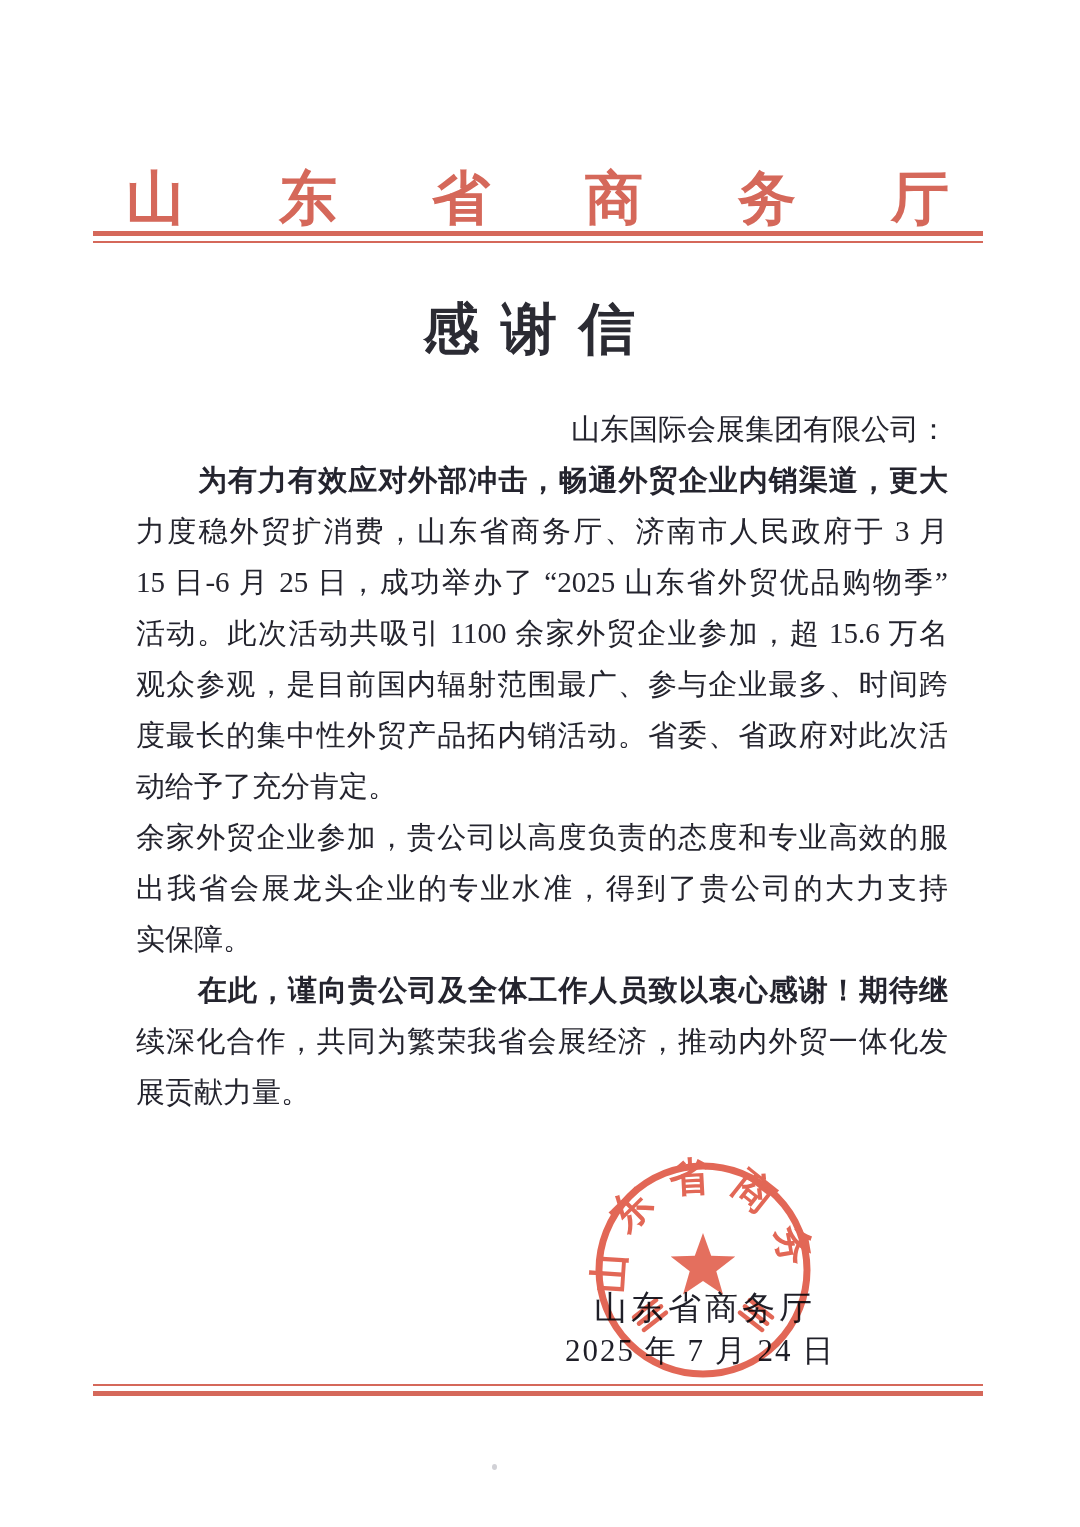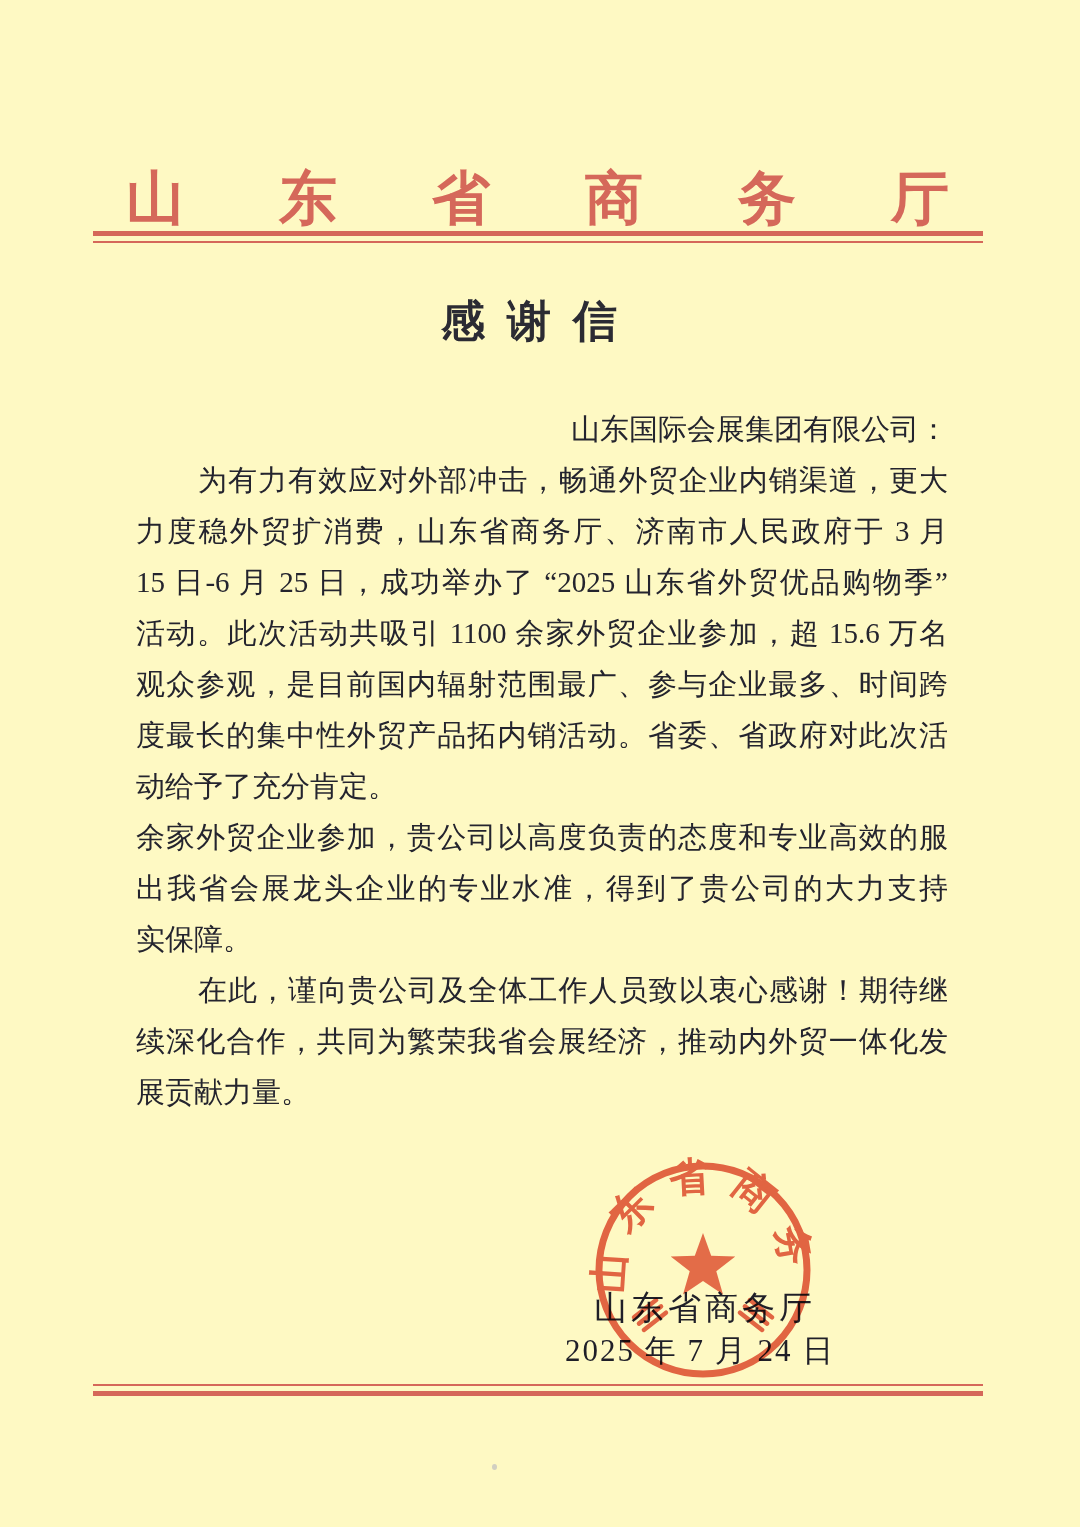--- a/index.html
+++ b/index.html
@@ -1,53 +1,53 @@
 <!DOCTYPE html>
 <html style="--header_red: #d5685a; --seal_red: #e05a47; --body_text: #24242e;"><head>
 <meta charset="utf-8">
 <style>
   html,body{margin:0;padding:0;background:#e8e8e8;}
   .page{
     position:relative;
     width:1080px;height:1527px;
     margin:0 auto;
-    background:#fef9c3;
+    background:#ffffff;
     overflow:hidden;
     font-family:"Liberation Serif","DejaVu Serif",serif;
   }
   
   .letterhead-title{
     position:absolute;top:160px;left:93px;width:890px;
     font-size:58px;font-weight:bold;color:var(--header_red);
     white-space:nowrap;letter-spacing:95px;padding-left:33px;
     box-sizing:border-box;
   }
   .rule{position:absolute;left:93px;width:890px;background:var(--header_red);}
   .rule-top-thick{top:231px;height:5px;}
   .rule-top-thin{top:241px;height:2px;}
   .rule-bottom-thin{top:1384px;height:2px;}
   .rule-bottom-thick{top:1391px;height:5px;}
   
   .letter-title{
     position:absolute;top:292px;left:0;width:1080px;margin:0;
-    text-align:center;font-size:44px;font-weight:bold;
+    text-align:center;font-size:56px;font-weight:bold;
     color:#2b2b33;letter-spacing:22px;
   }
   
   .body-block{
     position:absolute;top:404px;left:136px;width:812px;
     font-size:29px;color:var(--body_text);
   }
   .salutation{height:51px;line-height:51px;text-align:right;}
   .line{
     height:51px;line-height:51px;
     text-align:justify;text-align-last:justify;
     text-justify:inter-ideograph;
   }
-  .line.indent{padding-left:62px;}
+  .line.indent{padding-left:62px;font-weight:bold;}
   .line.end{text-align:right;text-align-last:left;}
   
   .sign-name{
     position:absolute;top:1286px;left:540px;width:330px;
     text-align:center;font-size:33px;color:#1f1f28;letter-spacing:4px;
   }
   .sign-date{
     position:absolute;top:1330px;left:535px;width:330px;
     text-align:center;font-size:31px;color:#1f1f28;letter-spacing:2px;
   }

